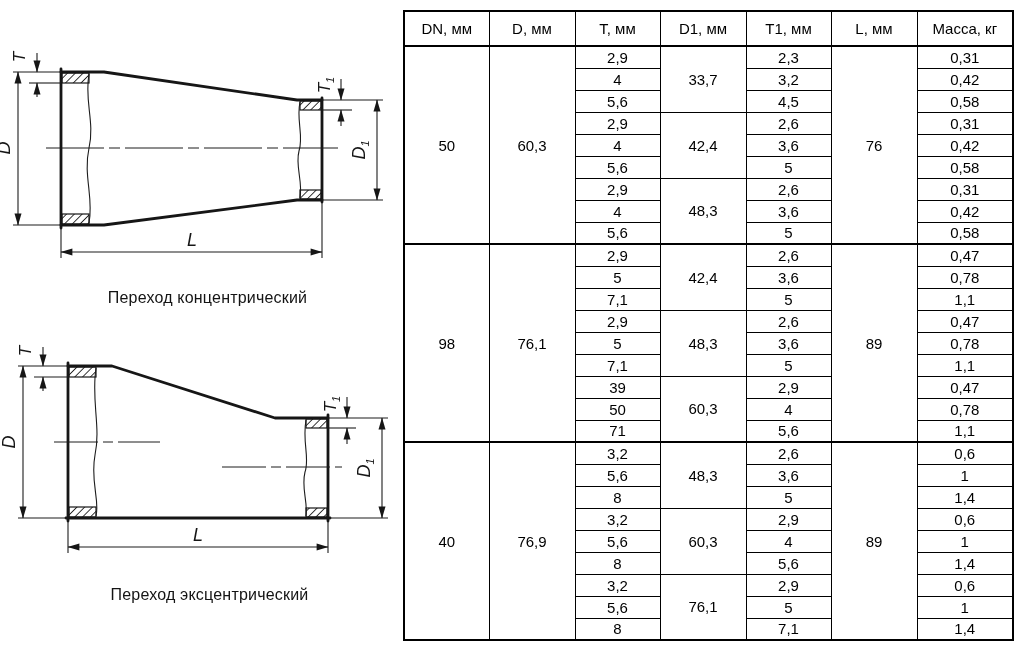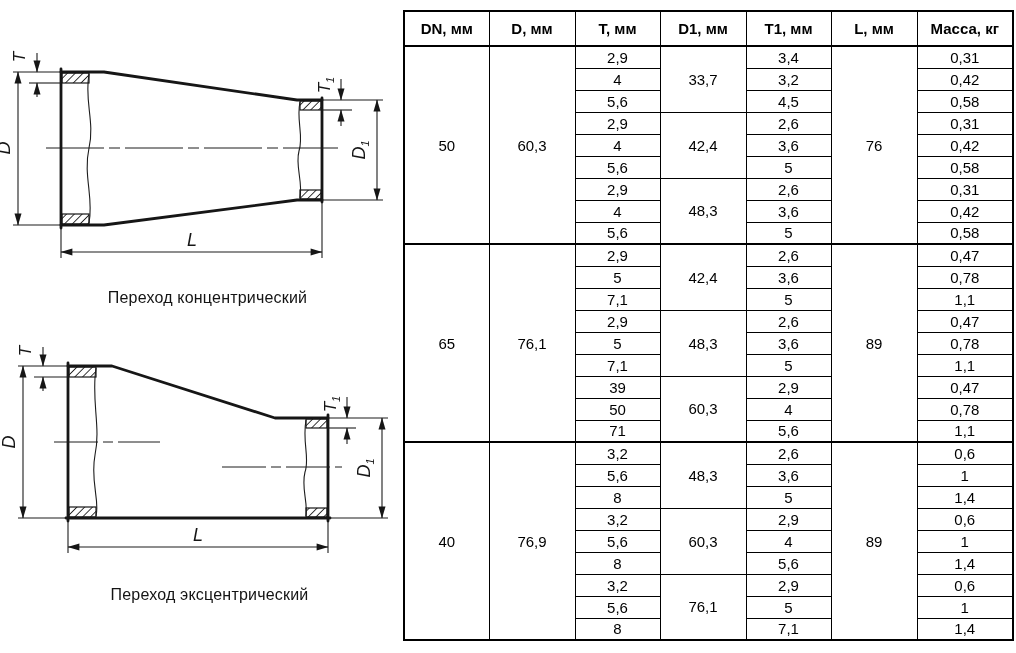--- a/index.html
+++ b/index.html
@@ -12,21 +12,21 @@
   .cap-top{left:40px;top:289px;width:335px;}
   .cap-bottom{left:42px;top:586px;width:335px;}
 
   .tablewrap{position:absolute;left:403px;top:10px;}
   table.spec{border-collapse:collapse;table-layout:fixed;width:609px;border:2.5px solid #000;}
   table.spec th,table.spec td{
     border:1.5px solid #000;text-align:center;vertical-align:middle;padding:0;
     font-size:15px;line-height:1;color:#000;background:#fff;
   }
   table.spec thead tr{height:35px;}
-  table.spec thead th{font-weight:bold;border-bottom:2.5px solid #000;}
+  table.spec thead th{font-weight:normal;border-bottom:2.5px solid #000;}
   table.spec tbody tr{height:22px;}
   table.spec tbody tr.group-start td{border-top:2.5px solid #000;}
 
   svg .lo{stroke:#161616;stroke-width:2.8;fill:none;stroke-linejoin:round;stroke-linecap:round;}
   svg .ln{stroke:#1c1c1c;stroke-width:1.1;fill:none;}
   svg .cl{stroke:#1c1c1c;stroke-width:1;fill:none;}
   svg .hr{fill:url(#hatch);stroke:#161616;stroke-width:1.2;}
   svg text{fill:#161616;font-family:"Liberation Sans",sans-serif;font-style:italic;}
 </style>
 </head>
@@ -176,21 +176,21 @@
         <th>L, мм</th>
         <th>Масса, кг</th>
       </tr>
     </thead>
     <tbody>
         <tr class="group-start">
           <td rowspan="9">50</td>
           <td rowspan="9">60,3</td>
           <td>2,9</td>
           <td rowspan="3">33,7</td>
-          <td>3,4</td>
+          <td>2,3</td>
           <td rowspan="9">76</td>
           <td>0,31</td>
         </tr>
         <tr>
           <td>4</td>
           <td>3,2</td>
           <td>0,42</td>
         </tr>
         <tr>
           <td>5,6</td>
@@ -223,21 +223,21 @@
           <td>4</td>
           <td>3,6</td>
           <td>0,42</td>
         </tr>
         <tr>
           <td>5,6</td>
           <td>5</td>
           <td>0,58</td>
         </tr>
         <tr class="group-start">
-          <td rowspan="9">65</td>
+          <td rowspan="9">98</td>
           <td rowspan="9">76,1</td>
           <td>2,9</td>
           <td rowspan="3">42,4</td>
           <td>2,6</td>
           <td rowspan="9">89</td>
           <td>0,47</td>
         </tr>
         <tr>
           <td>5</td>
           <td>3,6</td>

